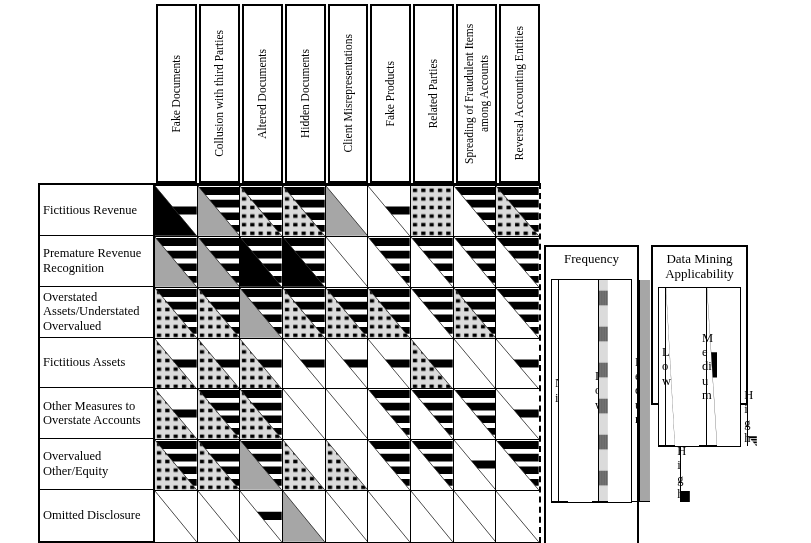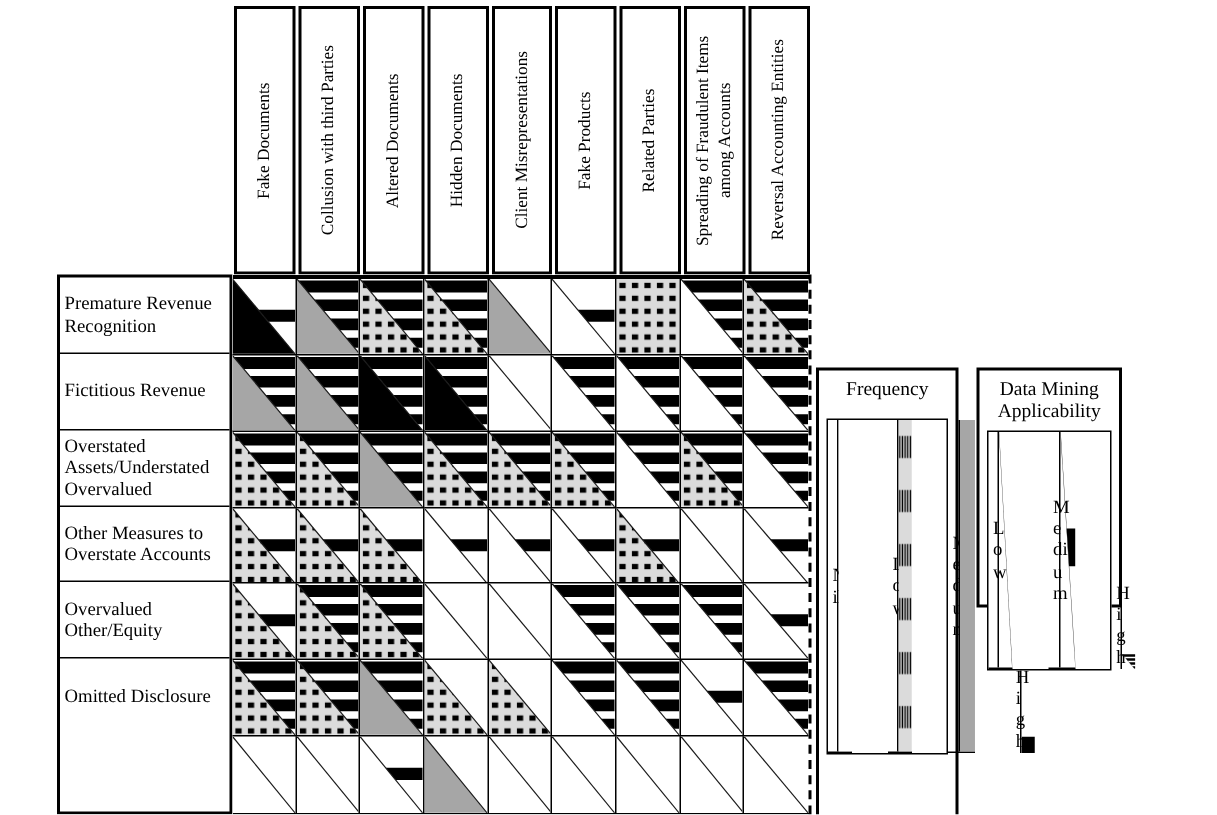--- a/index.html
+++ b/index.html
@@ -82,27 +82,30 @@
       </div>
       <div class="col-header">
         <span>Spreading of Fraudulent Items among Accounts</span>
       </div>
       <div class="col-header">
         <span>Reversal Accounting Entities</span>
       </div>
     </div>
   <div id="rowLabels" class="row-labels">
       <div class="row-label">
+        <span>Fictitious Revenue</span>
+      </div>
+      <div class="row-label">
         <span>Premature Revenue Recognition</span>
-      </div>
-      <div class="row-label">
-        <span>Fictitious Revenue</span>
       </div>
       <div class="row-label">
         <span>Overstated Assets/Understated Overvalued</span>
+      </div>
+      <div class="row-label">
+        <span>Fictitious Assets</span>
       </div>
       <div class="row-label">
         <span>Other Measures to Overstate Accounts</span>
       </div>
       <div class="row-label">
         <span>Overvalued Other/Equity</span>
       </div>
       <div class="row-label">
         <span>Omitted Disclosure</span>
       </div>

